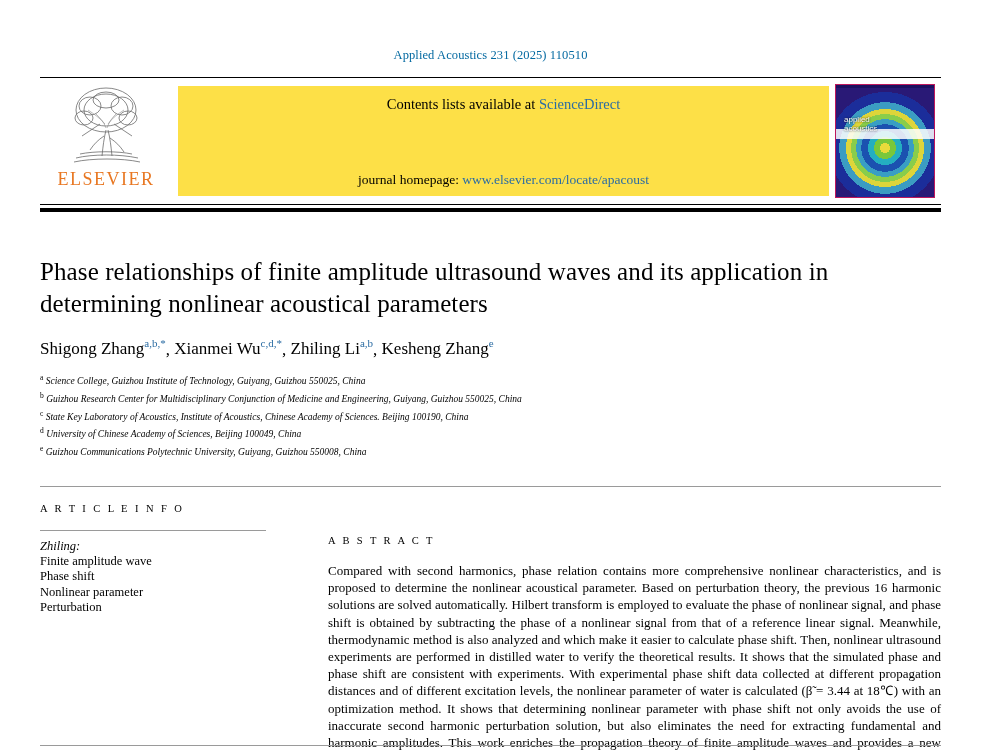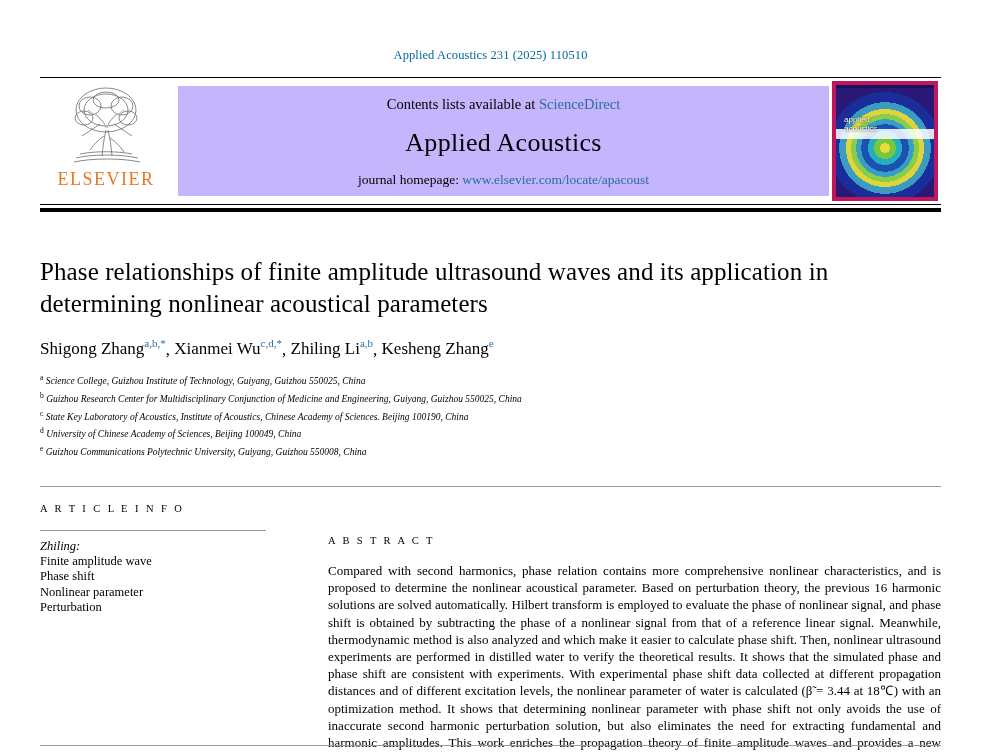--- a/index.html
+++ b/index.html
@@ -67,21 +67,21 @@
   .elsevier-wordmark {
     font-family: "Liberation Serif", serif;
     font-size: 18px;
     letter-spacing: 1.5px;
     color: #E87722;
     font-weight: 400;
     margin-top: 1px;
   }
   .center-cell {
     flex: 1 1 auto;
-    background: #c4b5fd;
+    background: #fde047;
     margin: 8px 0 8px 6px;
     display: flex;
     flex-direction: column;
     justify-content: space-between;
     align-items: center;
     padding: 10px 0 8px 0;
     box-sizing: border-box;
   }
   .contents-line {
     font-size: 14.5px;
@@ -104,21 +104,21 @@
     display: flex;
     align-items: center;
     justify-content: center;
   }
   .cover-thumb {
     width: 98px;
     height: 112px;
     position: relative;
     overflow: hidden;
     background: #1b1060;
-    border: 4px solid #be185d;
+    border: 1px solid #be185d;
   }
   .cover-thumb .swirl {
     position: absolute;
     left: 50%;
     top: 56%;
     width: 120px;
     height: 120px;
     transform: translate(-50%, -50%);
     background:
       radial-gradient(circle at 50% 50%, #f5e63a 0 6%, #7fd13b 6% 13%, #25b7c7 13% 20%, #1b56b5 20% 28%, #3ba6c9 28% 34%, #8fd84a 34% 40%, #e8e038 40% 46%, #3da4c8 46% 54%, #1c2f9e 54% 66%, #2a1a78 66% 100%);
@@ -274,21 +274,20 @@
           </g>
         </svg>
       </div>
       <div class="elsevier-wordmark">ELSEVIER</div>
     </div>
 
     <div class="center-cell">
       <div class="contents-line">
         <span>Contents lists available at </span><span class="link">ScienceDirect</span>
       </div>
-      <div class="journal-title">Applied Acoustics</div>
       <div class="homepage-line">
         <span>journal homepage: </span><span class="link">www.elsevier.com/locate/apacoust</span>
       </div>
     </div>
 
     <div class="cover-cell">
       <div class="cover-thumb">
         <div class="swirl"></div>
         <div class="band"></div>
         <div class="label">

